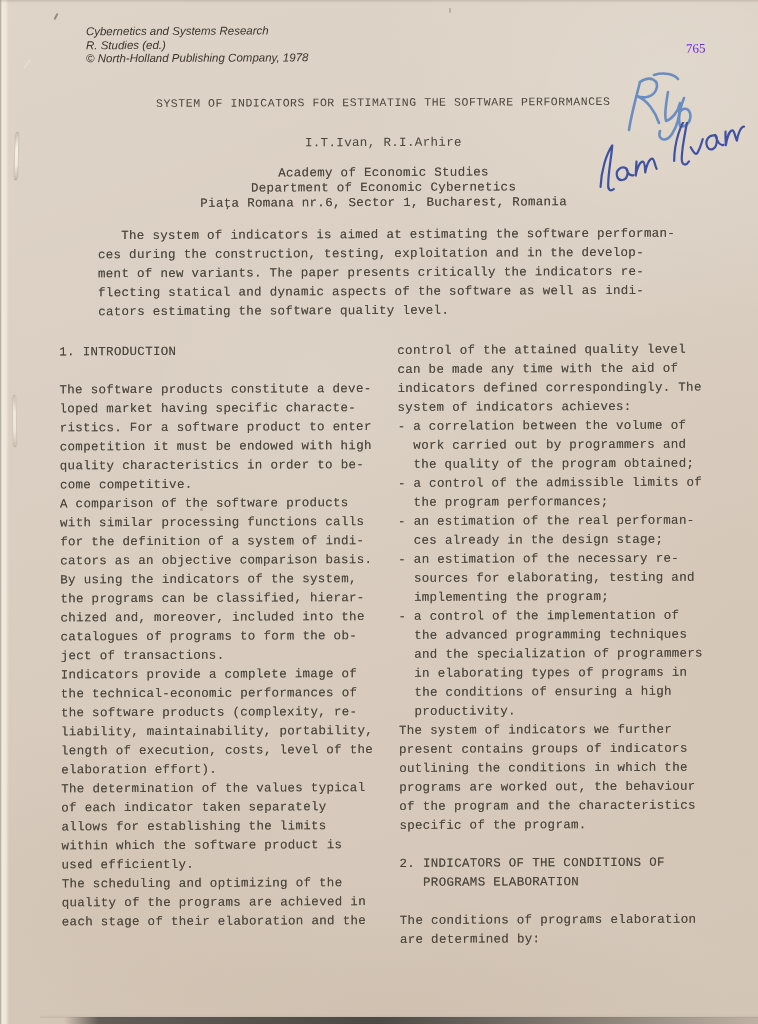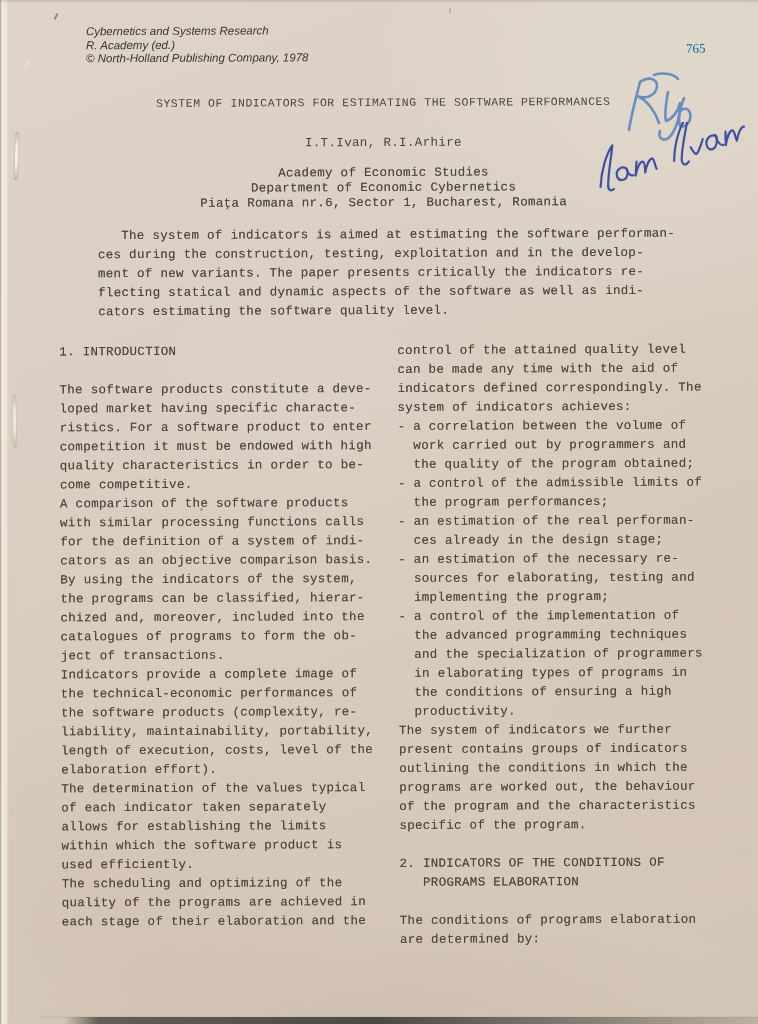--- a/index.html
+++ b/index.html
@@ -23,21 +23,21 @@
     background:linear-gradient(180deg,rgba(255,255,248,0) ,rgba(185,172,155,.5));}
   .staple{position:absolute;width:3px;border-radius:2px;
     background:linear-gradient(180deg,#c9bfae,#f6f0e4 30%,#f2ecdf 70%,#c6bba9);
     box-shadow:0 1px 1px rgba(110,92,70,.45), 0 -1px 1px rgba(110,92,70,.35);}
   .speck{position:absolute;background:rgba(90,80,66,.55);border-radius:1px;}
   .content{position:absolute;inset:0;transform:rotate(-0.25deg);color:#4a443b;}
   .pubheader{position:absolute;left:64px;top:24px;
     font-family:Liberation Sans, sans-serif;font-style:italic;
     font-size:11.5px;line-height:13.5px;color:#3b352d;margin-left:24px;}
   .pagenum{position:absolute;left:688px;top:42px;
-    font-family:"Liberation Serif","DejaVu Serif",serif;font-size:13px;color:#0369a1;}
+    font-family:"Liberation Serif","DejaVu Serif",serif;font-size:13px;color:#6d28d9;}
   .titleblock{position:absolute;left:85px;top:96px;width:600px;text-align:center;}
   .title{font-size:11.5px;letter-spacing:0.55px;color:#4d463c;white-space:pre;}
   .authors{position:absolute;left:85px;top:136px;width:600px;text-align:center;
     font-size:12.5px;letter-spacing:0.35px;white-space:pre;}
   .affiliation{position:absolute;left:85px;top:166px;width:600px;text-align:center;
     font-size:12px;letter-spacing:0.3px;}
   .affiliation .tline{height:15px;line-height:15px;}
   .abstract{position:absolute;left:99px;top:226px;width:600px;}
   .col{position:absolute;top:342px;width:340px;}
   .col.left{left:60px;}
@@ -59,21 +59,21 @@
 <div class="staple" style="left:13px;top:396px;height:50px;transform:rotate(-1deg);opacity:.8;"></div>
 <div class="speck" style="left:55px;top:13px;width:2px;height:7px;transform:rotate(28deg);"></div>
 <div class="speck" style="left:449px;top:8px;width:2px;height:5px;opacity:.5;"></div>
 <div class="speck" style="left:200px;top:508px;width:3px;height:3px;opacity:.6;"></div>
 <div class="speck" style="left:26px;top:58px;width:2px;height:12px;transform:rotate(35deg);opacity:.35;background:#f3ecdf;"></div>
 
 <div class="content">
 
   <div class="pubheader">
     <div>Cybernetics and Systems Research</div>
-    <div>R. Academy (ed.)</div>
+    <div>R. Studies (ed.)</div>
     <div>© North-Holland Publishing Company, 1978</div>
   </div>
 
   <div class="pagenum">765</div>
 
   <div class="titleblock">
     <div class="title">SYSTEM OF INDICATORS FOR ESTIMATING THE SOFTWARE PERFORMANCES</div>
   </div>
 
   <div class="authors">I.T.Ivan, R.I.Arhire</div>

